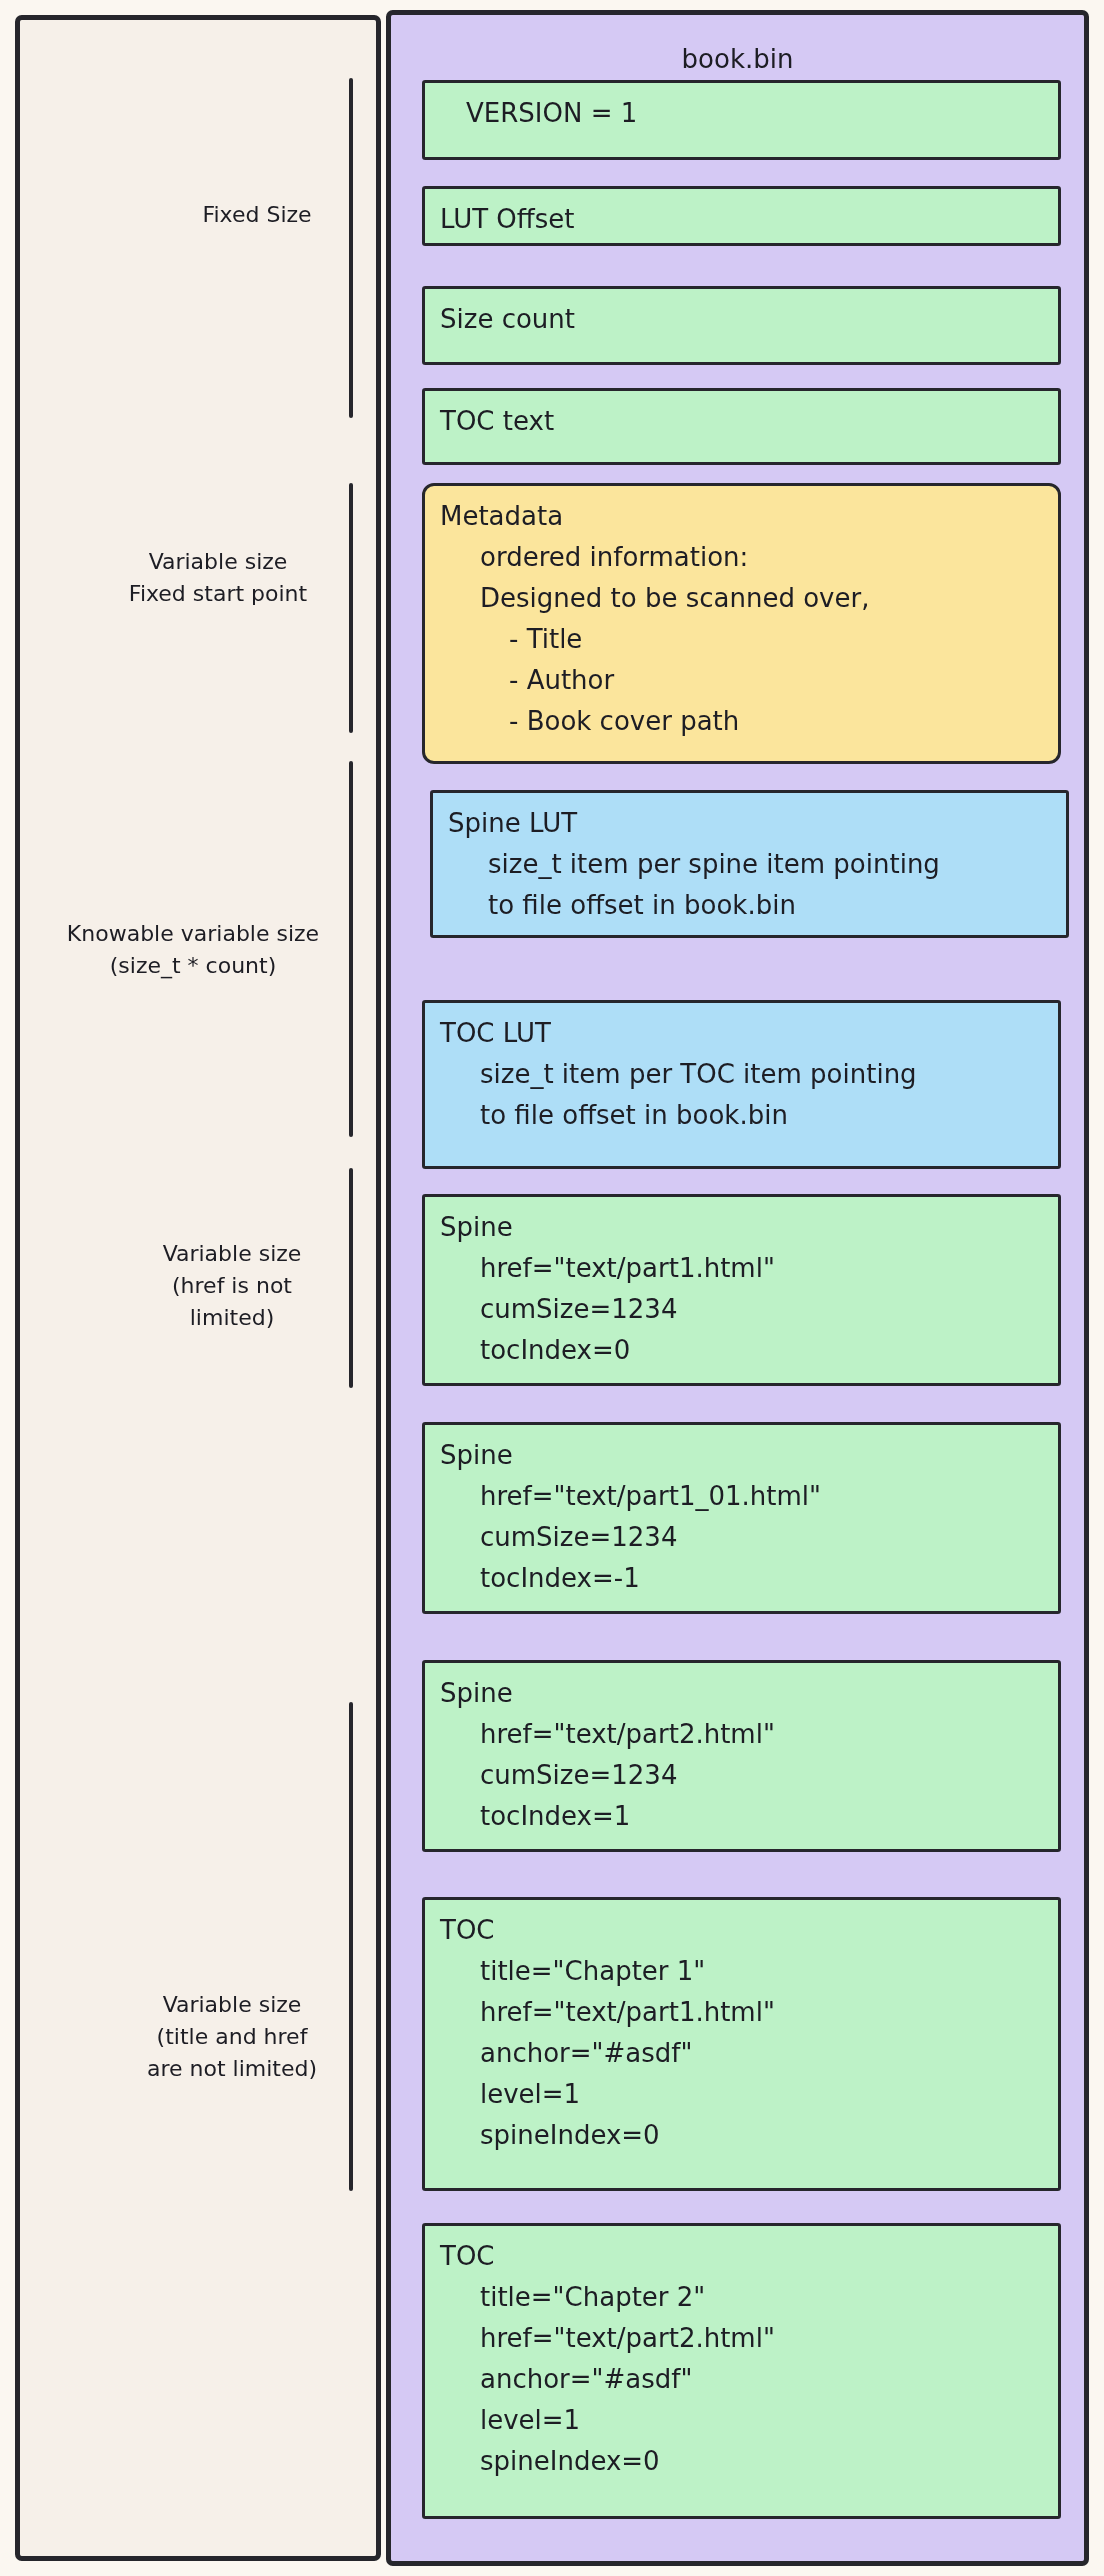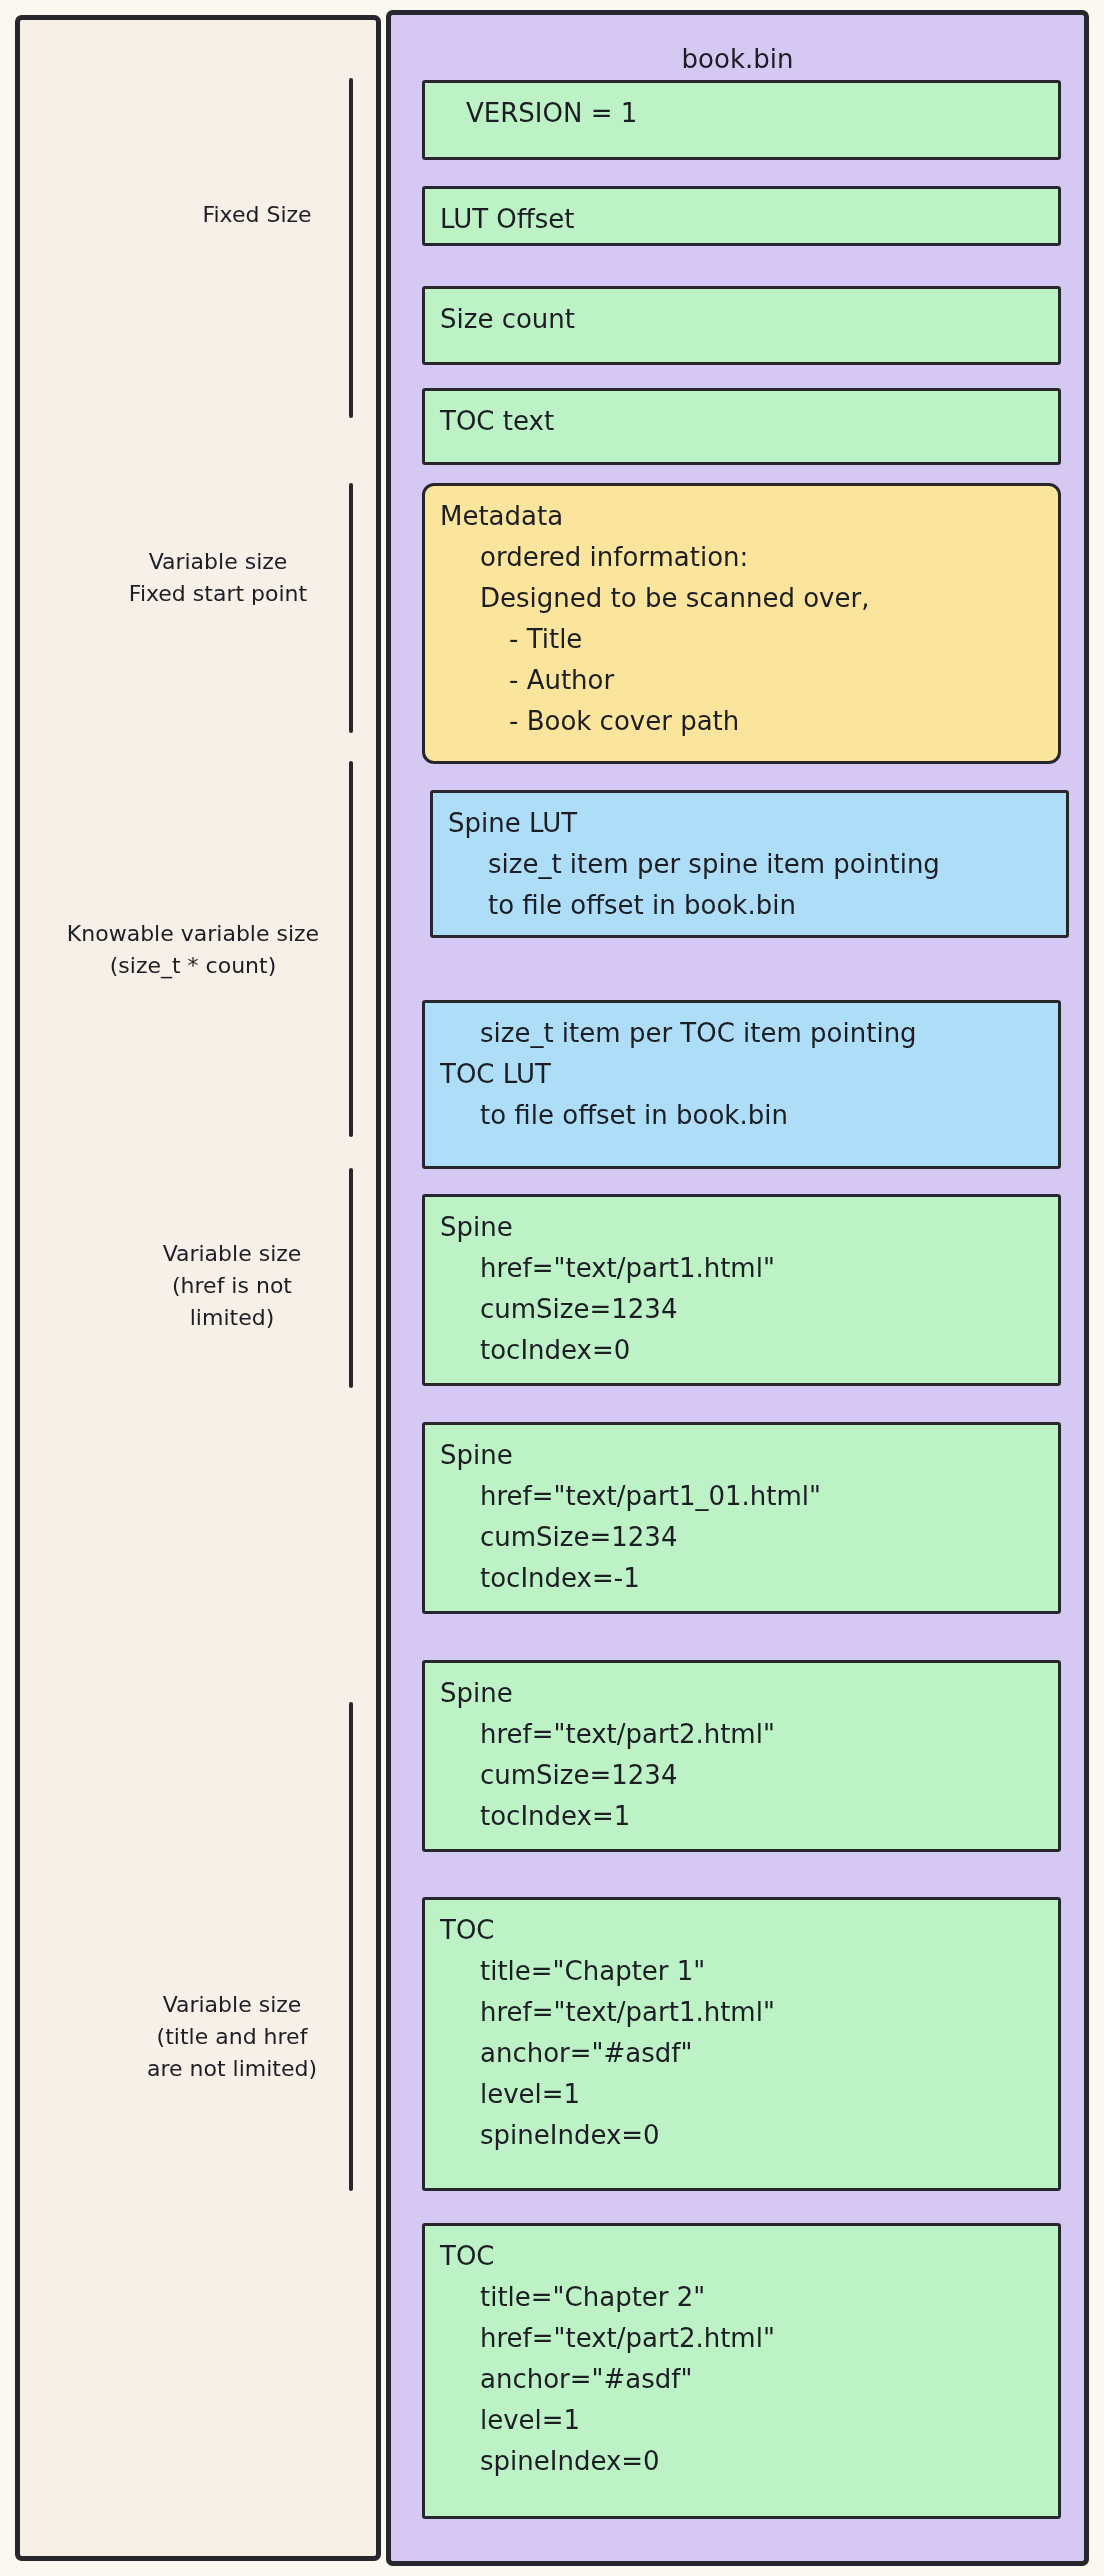--- a/index.html
+++ b/index.html
@@ -139,22 +139,22 @@
     <div class="ln ind2">- Author</div>
     <div class="ln ind2">- Book cover path</div>
   </div>
 
   <div class="block bg-blue b-spinelut">
     <div class="ln">Spine LUT</div>
     <div class="ln ind1">size_t item per spine item pointing</div>
     <div class="ln ind1">to file offset in book.bin</div>
   </div>
   <div class="block bg-blue b-toclut">
+    <div class="ln">TOC LUT</div>
     <div class="ln ind1">size_t item per TOC item pointing</div>
-    <div class="ln">TOC LUT</div>
     <div class="ln ind1">to file offset in book.bin</div>
   </div>
 
   <div class="block bg-green b-spine1">
     <div class="ln">Spine</div>
     <div class="ln ind1">href="text/part1.html"</div>
     <div class="ln ind1">cumSize=1234</div>
     <div class="ln ind1">tocIndex=0</div>
   </div>
   <div class="block bg-green b-spine2">

